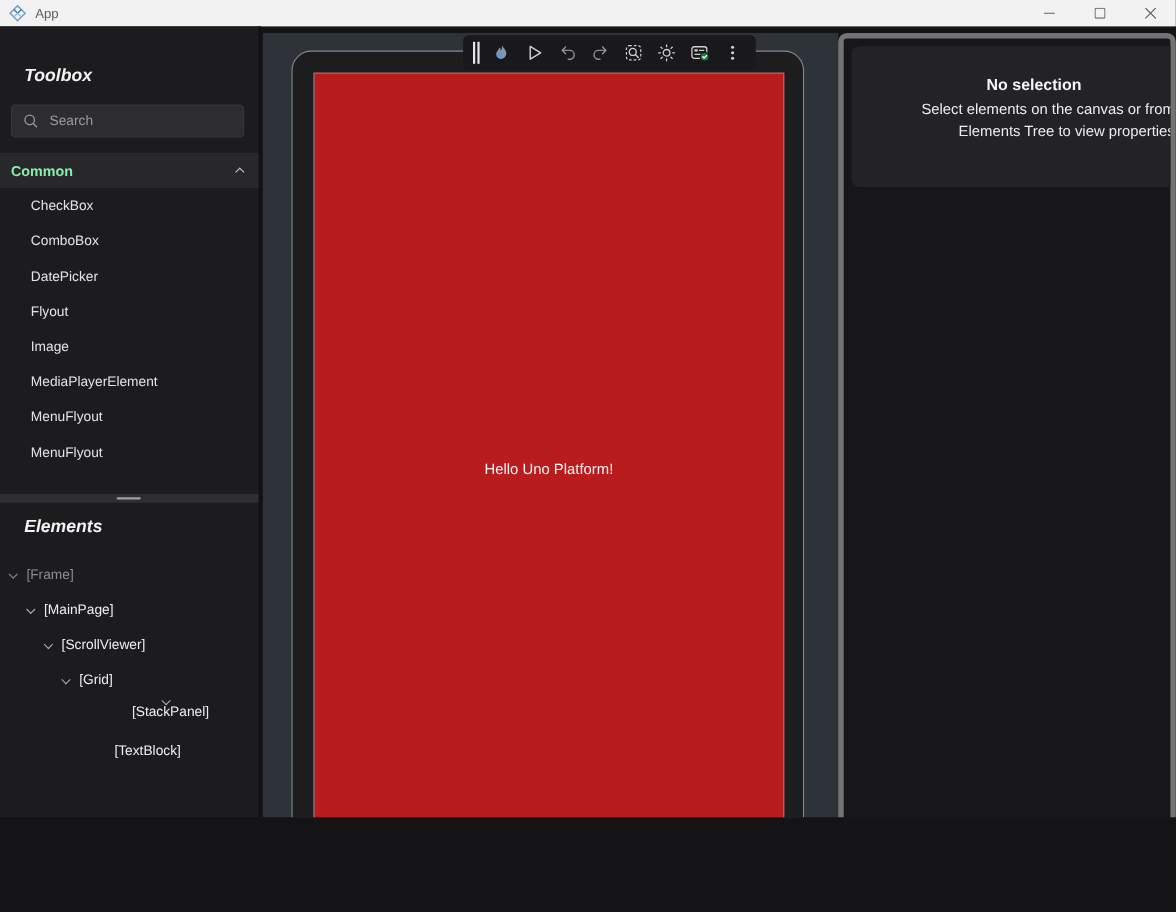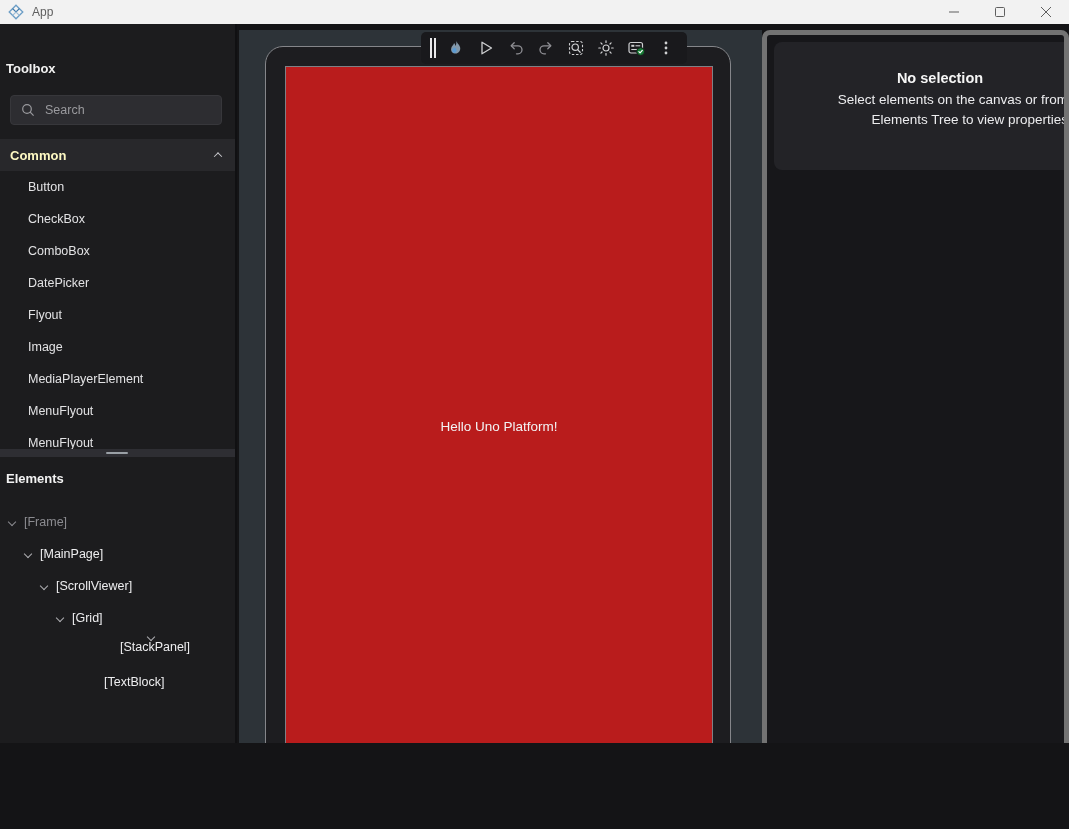--- a/index.html
+++ b/index.html
@@ -11,33 +11,33 @@
   .titlebar { position:absolute; left:0; top:0; width:1069px; height:24px;
     background:#f2f2f2; display:flex; align-items:center; }
   .titlebar .logo { margin-left:8px; width:16px; height:16px; display:flex; align-items:center; }
   .titlebar .app-title { margin-left:8px; font-size:12px; color:#5f5f5f; }
   .win-controls { position:absolute; right:0; top:0; height:24px; display:flex; }
   .win-btn { width:46px; height:24px; display:flex; align-items:center; justify-content:center; }
 
   
   .sidebar { position:absolute; left:0; top:24px; width:237px; height:805px;
     background:#1c1c1e; border-right:2px solid #101012; overflow:hidden; }
-  .panel-heading { color:#f2f2f2; font-size:13px; font-weight:bold; padding-left:6px; }
+  .panel-heading { color:#f2f2f2; font-size:16px; font-weight:bold; padding-left:22px;font-style:italic; }
   .toolbox-heading { position:absolute; top:37px; }
   .searchbox { position:absolute; left:10px; top:71px; width:212px; height:30px;
     background:#2d2d31; border:1px solid #37373b; border-radius:4px;
     display:flex; align-items:center; }
   .searchbox svg { margin-left:10px; }
   .searchbox input { background:transparent; border:none; outline:none; color:#cfcfcf;
     font-size:12.5px; margin-left:10px; width:160px; font-family:inherit; }
   .searchbox input::placeholder { color:#9a9a9e; }
 
   .section-header { position:absolute; left:0; top:115px; width:237px; height:32px;
     background:#28282b; display:flex; align-items:center; }
-  .section-header .lbl { color:#fef9c3; font-size:13px; font-weight:bold; padding-left:10px; flex:1; }
+  .section-header .lbl { color:#86efac; font-size:13px; font-weight:bold; padding-left:10px; flex:1; }
   .chev { display:inline-block; width:6px; height:6px;
     border-right:1.4px solid #c8c8cc; border-bottom:1.4px solid #c8c8cc; }
   .chev.up { transform:rotate(225deg) translate(-1px,-1px); margin-right:16px; }
   .chev.down { transform:rotate(45deg); }
 
   .toolbox-list { position:absolute; left:0; top:147px; width:237px; height:278px; overflow:hidden; }
   .tb-item { height:32px; display:flex; align-items:center; padding-left:28px;
     color:#e2e2e4; font-size:12.5px; }
 
   .gutter { position:absolute; left:0; top:425px; width:237px; height:8px; background:#2e2e33; }
@@ -123,21 +123,20 @@
       </svg>
       <input type="text" placeholder="Search" style="">
     </div>
 
     <div class="section-header">
       <span class="lbl">Common</span>
       <span class="chev up"></span>
     </div>
 
     <div class="toolbox-list">
-      <div class="tb-item">Button</div>
       <div class="tb-item">CheckBox</div>
       <div class="tb-item">ComboBox</div>
       <div class="tb-item">DatePicker</div>
       <div class="tb-item">Flyout</div>
       <div class="tb-item">Image</div>
       <div class="tb-item">MediaPlayerElement</div>
       <div class="tb-item">MenuFlyout</div>
       <div class="tb-item">MenuFlyout</div>
     </div>
 

